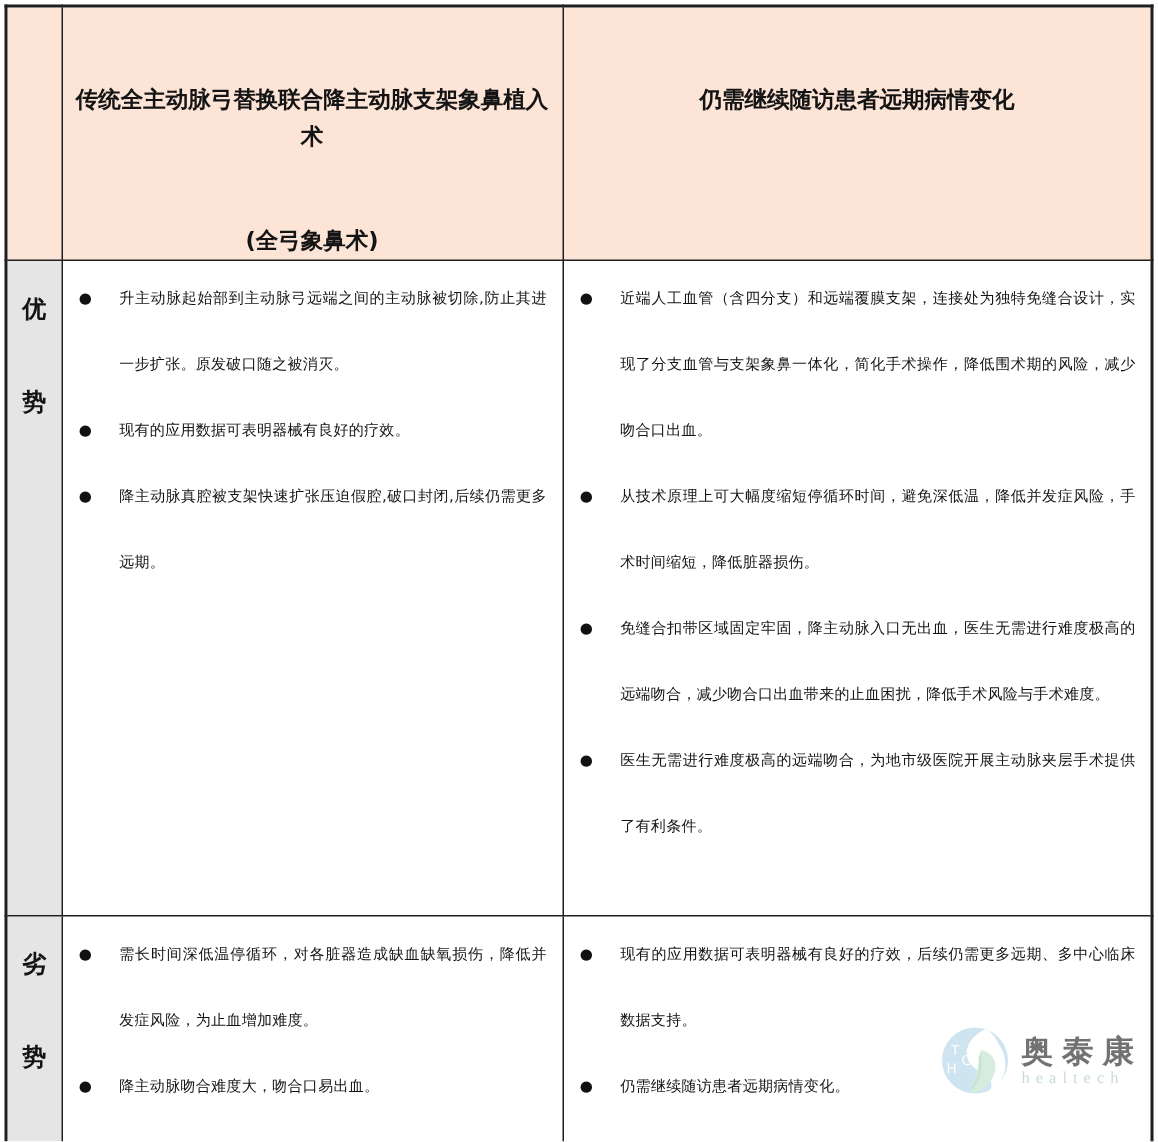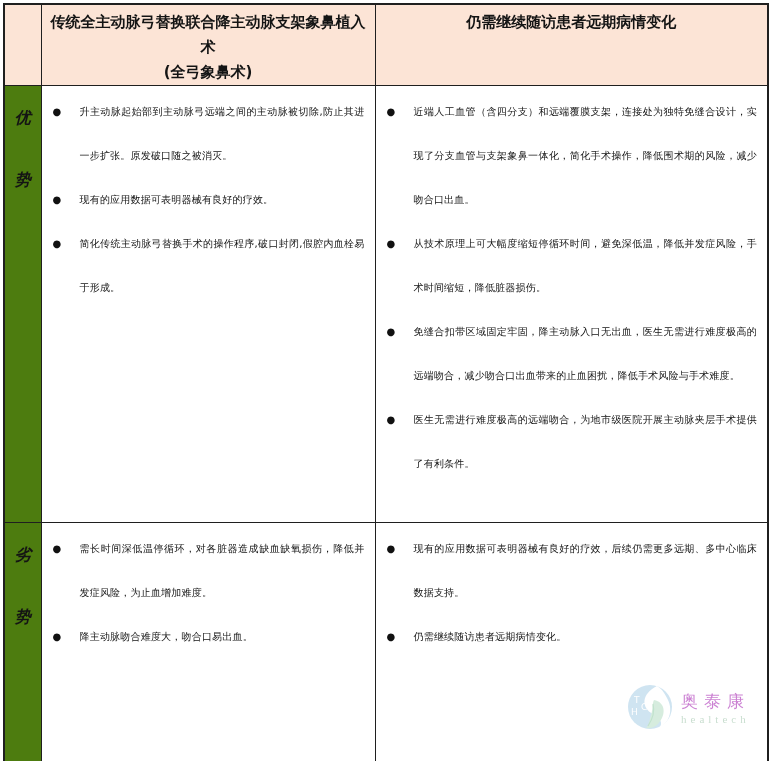--- a/index.html
+++ b/index.html
@@ -13,38 +13,38 @@
   }
   table.cmp th,table.cmp td{border:1px solid #1f1f1f;vertical-align:top;overflow:hidden;}
   col.c-label{width:37px;}
   col.c-trad{width:334px;}
   thead th{
     background:#FCE4D6;font-weight:bold;font-size:15px;line-height:25px;
     text-align:center;padding:5px 4px 0 4px;height:50px;
   }
   tr.r-adv{height:437px;}
   tr.r-dis{height:255px;}
-  td.label-cell{vertical-align:middle;text-align:center;background:#4d7c0f;font-style:italic;}
+  td.label-cell{vertical-align:middle;text-align:center;background:#e5e5e5;}
   .vlabel{
     font-weight:bold;font-size:16px;width:1.1em;margin:0 auto;
     line-height:62px;text-align:center;word-break:break-all;
   }
   td.body-cell{padding:4px 10px 0 8px;background:#fff;}
   ul.blist{margin:0;padding:0;list-style:none;}
   ul.blist li{display:flex;}
   .blt{flex:none;width:27px;padding-left:3px;font-size:10px;line-height:44px;color:#111;}
   .txt{flex:1;font-size:10px;line-height:44px;text-align:justify;letter-spacing:0.2px;}
-  .hdr-line{display:block;}
+  .hdr-line{display:block;margin-top:44px;}
   
   .watermark{
     position:absolute;left:627px;top:684px;display:flex;align-items:center;
     opacity:0.55;pointer-events:none;
   }
   .wm-text{margin-left:8px;}
-  .wm-brand{font-size:17px;letter-spacing:6px;color:#a21caf;line-height:24px;}
+  .wm-brand{font-size:21px;letter-spacing:6px;color:#000000;line-height:24px;font-weight:bold;}
   .wm-sub{font-size:11px;letter-spacing:4px;color:#9cc3a8;line-height:13px;font-family:Liberation Serif, serif;}
 </style>
 </head>
 <body>
 
 <div class="page">
 
   <table class="cmp">
     <colgroup>
       <col class="c-label">
@@ -73,21 +73,21 @@
             <li>
               <span class="blt">●</span>
               <span class="txt">升主动脉起始部到主动脉弓远端之间的主动脉被切除,防止其进一步扩张。原发破口随之被消灭。</span>
             </li>
             <li>
               <span class="blt">●</span>
               <span class="txt">现有的应用数据可表明器械有良好的疗效。</span>
             </li>
             <li>
               <span class="blt">●</span>
-              <span class="txt">简化传统主动脉弓替换手术的操作程序,破口封闭,假腔内血栓易于形成。</span>
+              <span class="txt">降主动脉真腔被支架快速扩张压迫假腔,破口封闭,后续仍需更多远期。</span>
             </li>
           </ul>
         </td>
         <td class="body-cell">
           <ul class="blist">
             <li>
               <span class="blt">●</span>
               <span class="txt">近端人工血管（含四分支）和远端覆膜支架，连接处为独特免缝合设计，实现了分支血管与支架象鼻一体化，简化手术操作，降低围术期的风险，减少吻合口出血。</span>
             </li>
             <li>

